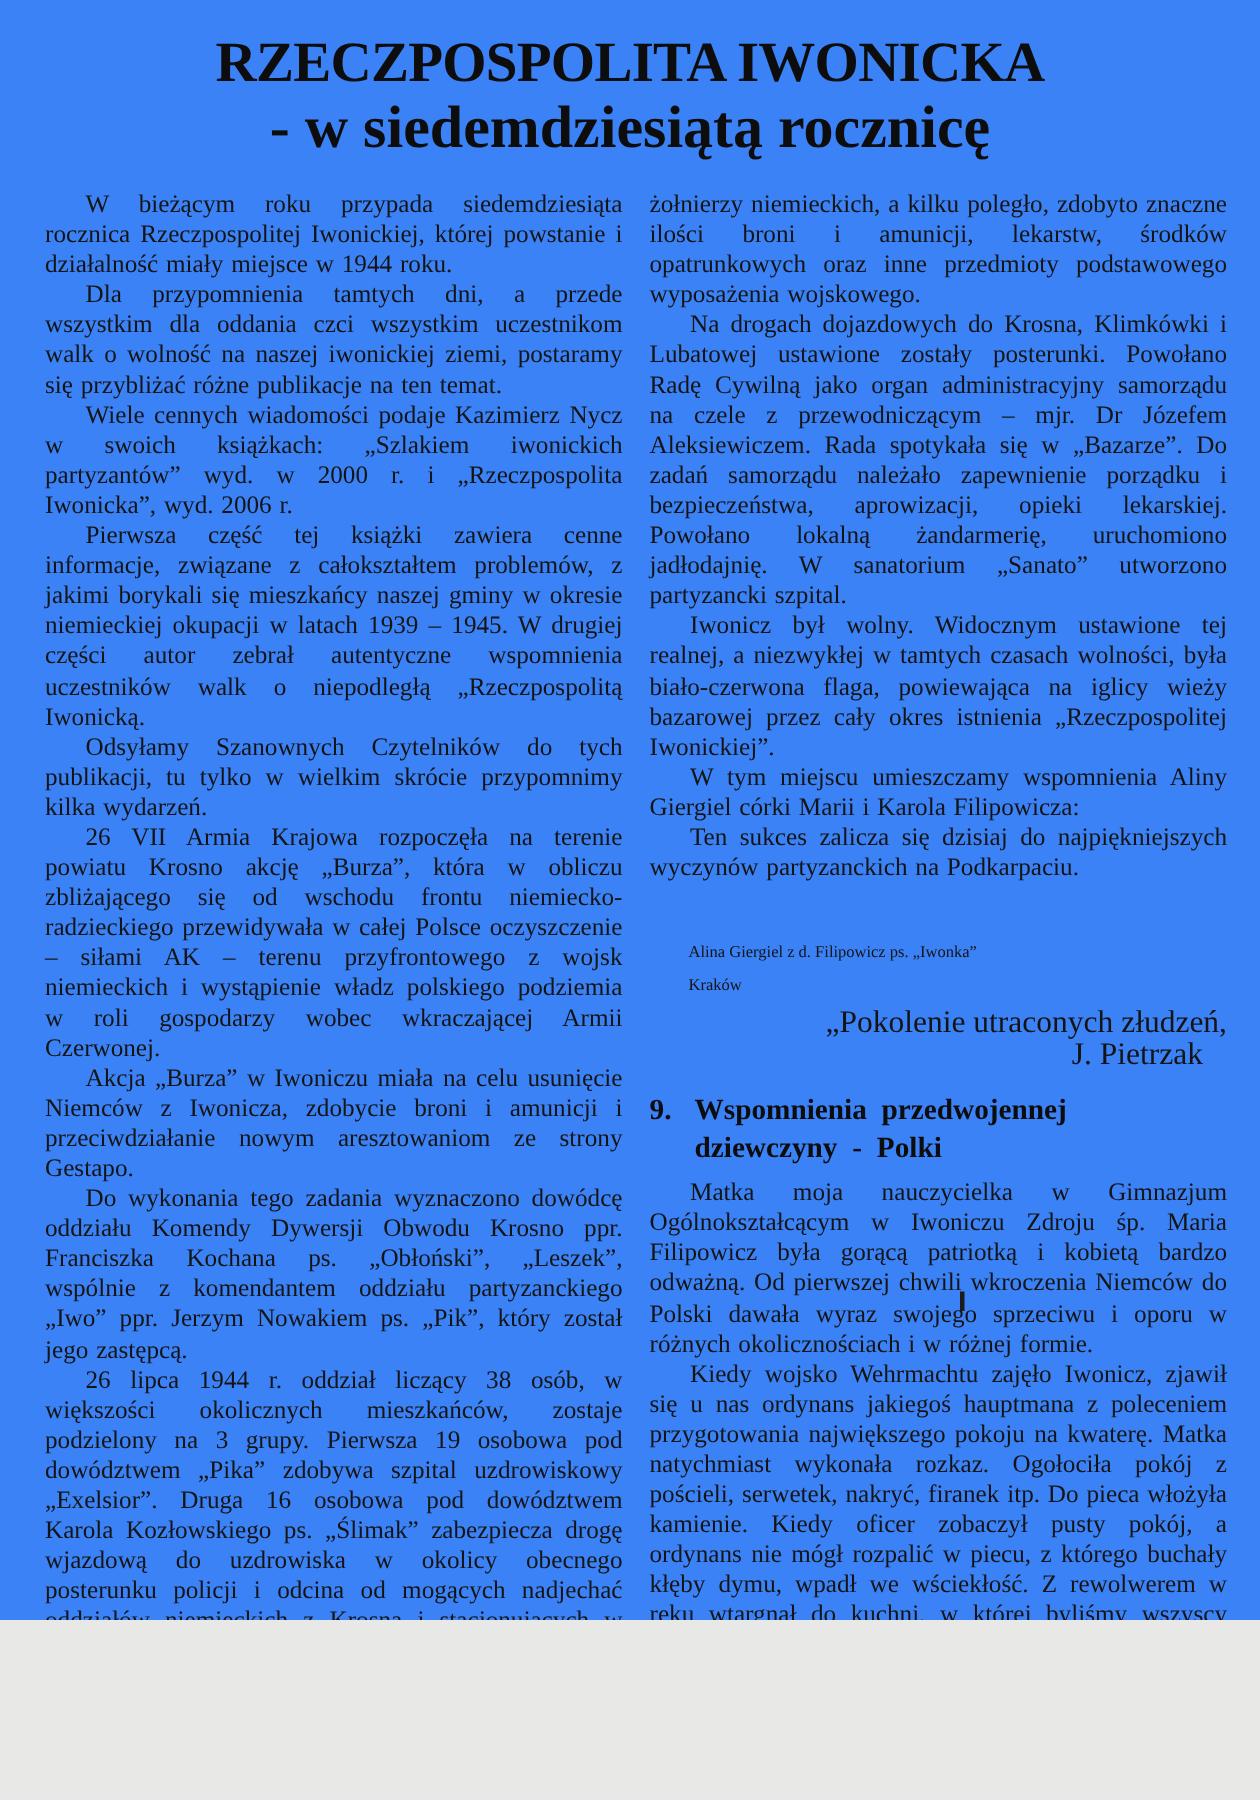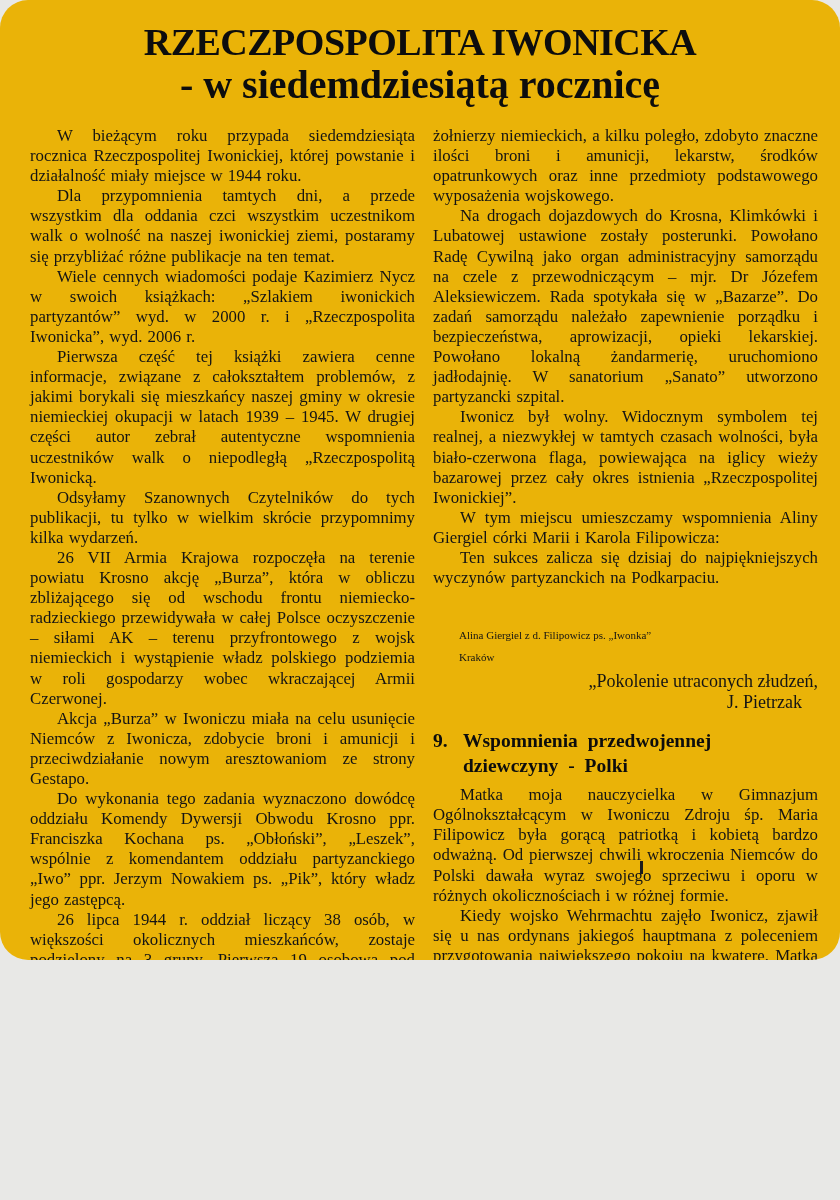--- a/index.html
+++ b/index.html
@@ -1,24 +1,23 @@
 <!DOCTYPE html>
 <html lang="pl"><head>
 <meta charset="utf-8">
 <style>
   html, body { margin: 0; padding: 0; background: #e8e8e6; }
   .page {
     position: relative;
-    width: 840px; height: 960px;
+    width: 840px; height: 1080px;
     margin: 0 auto;
-    background: #eab308;
+    background: #3b82f6;
     color: #141414;
     font-family: "Liberation Serif", "DejaVu Serif", serif;
     overflow: hidden;
-    border-radius: 28px;
   }
   .masthead { text-align: center; padding-top: 20px; }
   .title-line1 {
     font-size: 38px; font-weight: bold; line-height: 44px;
     letter-spacing: -0.5px; color: #0d0d0d;
   }
   .title-line2 {
     font-size: 40px; font-weight: bold; line-height: 42px;
     color: #0d0d0d;
   }
@@ -38,21 +37,21 @@
   .signature {
     font-style: italic; font-size: 16.8px; line-height: 20.1px;
     text-align: right; padding-right: 56px; margin: 0;
   }
   .attribution {
     margin-top: 36px; padding-left: 26px;
     font-size: 11px; line-height: 22px;
   }
   .quote-block {
     margin-top: 3px;
-    font-size: 18px; line-height: 20.5px;
+    font-size: 21px; line-height: 20.5px;
     text-align: right;
   }
   .quote-author { padding-right: 16px; text-align: right; }
   .section-heading {
     margin-top: 17px; margin-bottom: 7px;
     display: flex;
     font-size: 19.5px; font-weight: bold; line-height: 24.5px;
     word-spacing: 5px; color: #0d0d0d;
   }
   .section-heading .num { width: 30px; flex: none; }
@@ -83,29 +82,29 @@
   <div class="columns">
 
     <div class="col">
       <p>W bieżącym roku przypada siedemdziesiąta rocznica Rzeczpospolitej Iwonickiej, której powstanie i działalność miały miejsce w 1944 roku.</p>
       <p>Dla przypomnienia tamtych dni, a przede wszystkim dla oddania czci wszystkim uczestnikom walk o wolność na naszej iwonickiej ziemi, postaramy się przybliżać różne publikacje na ten temat.</p>
       <p>Wiele cennych wiadomości podaje Kazimierz Nycz w swoich książkach: „Szlakiem iwonickich partyzantów” wyd. w 2000 r. i „Rzeczpospolita Iwonicka”, wyd. 2006 r.</p>
       <p>Pierwsza część tej książki zawiera cenne informacje, związane z całokształtem problemów, z jakimi borykali się mieszkańcy naszej gminy w okresie niemieckiej okupacji w latach 1939 – 1945. W drugiej części autor zebrał autentyczne wspomnienia uczestników walk o niepodległą „Rzeczpospolitą Iwonicką.</p>
       <p>Odsyłamy Szanownych Czytelników do tych publikacji, tu tylko w wielkim skrócie przypomnimy kilka wydarzeń.</p>
       <p>26 VII Armia Krajowa rozpoczęła na terenie powiatu Krosno akcję „Burza”, która w obliczu zbliżającego się od wschodu frontu niemiecko-radzieckiego przewidywała w całej Polsce oczyszczenie – siłami AK – terenu przyfrontowego z wojsk niemieckich i wystąpienie władz polskiego podziemia w roli gospodarzy wobec wkraczającej Armii Czerwonej.</p>
       <p>Akcja „Burza” w Iwoniczu miała na celu usunięcie Niemców z Iwonicza, zdobycie broni i amunicji i przeciwdziałanie nowym aresztowaniom ze strony Gestapo.</p>
-      <p>Do wykonania tego zadania wyznaczono dowódcę oddziału Komendy Dywersji Obwodu Krosno ppr. Franciszka Kochana ps. „Obłoński”, „Leszek”, wspólnie z komendantem oddziału partyzanckiego „Iwo” ppr. Jerzym Nowakiem ps. „Pik”, który władz jego zastępcą.</p>
+      <p>Do wykonania tego zadania wyznaczono dowódcę oddziału Komendy Dywersji Obwodu Krosno ppr. Franciszka Kochana ps. „Obłoński”, „Leszek”, wspólnie z komendantem oddziału partyzanckiego „Iwo” ppr. Jerzym Nowakiem ps. „Pik”, który został jego zastępcą.</p>
       <p>26 lipca 1944 r. oddział liczący 38 osób, w większości okolicznych mieszkańców, zostaje podzielony na 3 grupy. Pierwsza 19 osobowa pod dowództwem „Pika” zdobywa szpital uzdrowiskowy „Exelsior”. Druga 16 osobowa pod dowództwem Karola Kozłowskiego ps. „Ślimak” zabezpiecza drogę wjazdową do uzdrowiska w okolicy obecnego posterunku policji i odcina od mogących nadjechać oddziałów niemieckich z Krosna i stacjonujących w Iwoniczu wsi Ukraińców z 14 Dywizji Grenadierów SS. Trzecia 3 osobowa z „Obłońskim” niszczy dokumenty akt osobowych w Urzędzie gminy.</p>
       <p>Cała czterogodzinna akcja zakończyła się pełnym sukcesem. Osiągnięto zamierzony cel zniszczenia dokumentów w Gminie, rozbito prawie cały 300. osobowy garnizon w Iwoniczu Zdroju, wzięto do niewoli prawie 100 jeńców, w tym 8 oficerów, zniszczono 9 pojazdów samochodowych, w tym jeden autobus. Rannych zostało około 40</p>
     </div>
 
     <div class="col">
       <p class="no-indent">żołnierzy niemieckich, a kilku poległo, zdobyto znaczne ilości broni i amunicji, lekarstw, środków opatrunkowych oraz inne przedmioty podstawowego wyposażenia wojskowego.</p>
       <p>Na drogach dojazdowych do Krosna, Klimkówki i Lubatowej ustawione zostały posterunki. Powołano Radę Cywilną jako organ administracyjny samorządu na czele z przewodniczącym – mjr. Dr Józefem Aleksiewiczem. Rada spotykała się w „Bazarze”. Do zadań samorządu należało zapewnienie porządku i bezpieczeństwa, aprowizacji, opieki lekarskiej. Powołano lokalną żandarmerię, uruchomiono jadłodajnię. W sanatorium „Sanato” utworzono partyzancki szpital.</p>
-      <p>Iwonicz był wolny. Widocznym symbolem tej realnej, a niezwykłej w tamtych czasach wolności, była biało-czerwona flaga, powiewająca na iglicy wieży bazarowej przez cały okres istnienia „Rzeczpospolitej Iwonickiej”.</p>
+      <p>Iwonicz był wolny. Widocznym ustawione tej realnej, a niezwykłej w tamtych czasach wolności, była biało-czerwona flaga, powiewająca na iglicy wieży bazarowej przez cały okres istnienia „Rzeczpospolitej Iwonickiej”.</p>
       <p>W tym miejscu umieszczamy wspomnienia Aliny Giergiel córki Marii i Karola Filipowicza:</p>
       <p>Ten sukces zalicza się dzisiaj do najpiękniejszych wyczynów partyzanckich na Podkarpaciu.</p>
 
 
       <div class="attribution">
         <div>Alina Giergiel z d. Filipowicz ps. „Iwonka”</div>
         <div>Kraków</div>
       </div>
 
       <div class="quote-block">

